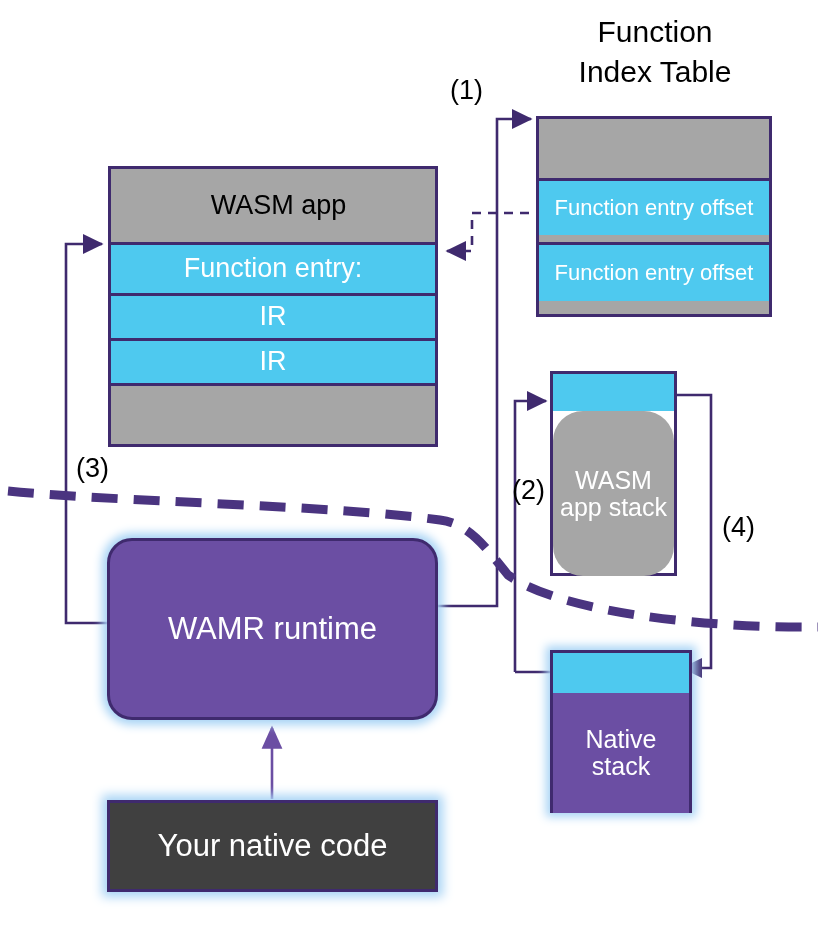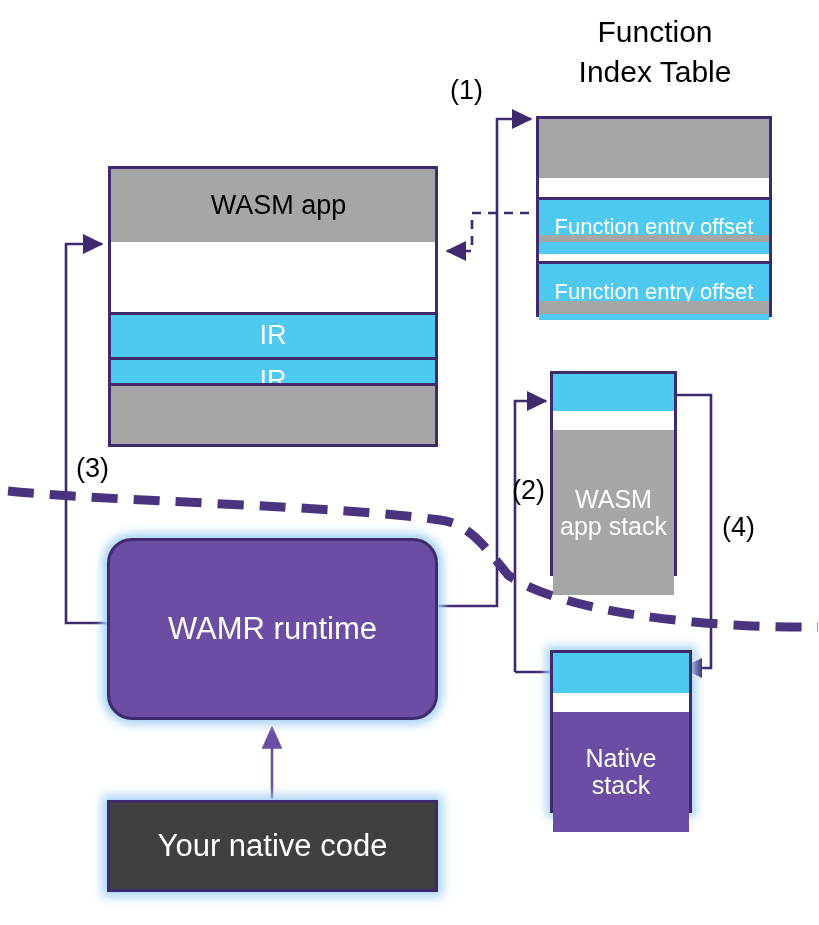--- a/index.html
+++ b/index.html
@@ -40,21 +40,21 @@
     line-height: 1.08;
   }
   .gray   { background: #a6a6a6; }
   .cyan   { background: #4ec9ef; }
   .purple { background: #6b4ea3; }
 
   .b-outline { border: 3px solid #3f2a6e; }
   .t-sep     { border-top: 3px solid #3f2a6e; }
 
   .txt-black { color: #000000; }
-  .txt-white { color: #ffffff; margin-top: 19px; }
+  .txt-white { color: #ffffff; }
 
   
   .title {
     position: absolute;
     text-align: center;
     color: #000000;
     font-size: 30px;
     line-height: 1.34;
     white-space: pre-line;
   }
@@ -85,21 +85,21 @@
   #fit-entry1   { top: 59px; height: 57px; font-size: 22px; }
   #fit-gap1     { top: 116px; height: 7px; }
   #fit-entry2   { top: 123px; height: 59px; font-size: 22px; }
   #fit-gap2     { top: 182px; height: 13px; }
 
   #wasm-app-stack {
     left: 550px; top: 371px; width: 127px; height: 205px;
   }
   #wasm-app-stack .band { left: 0; right: 0; }
   #was-top  { top: 0;  height: 37px; }
-  #was-body { top: 37px; height: 165px; font-size: 25px; }
+  #was-body { top: 37px; height: 165px; font-size: 25px; border-radius: 30px; }
 
   #native-stack {
     left: 550px; top: 650px; width: 142px; height: 163px;
     box-shadow: 0 0 9px 4px #a9d4f5;
   }
   #native-stack .band { left: 0; right: 0; }
   #ns-top  { top: 0;  height: 40px; }
   #ns-body { top: 40px; height: 120px; font-size: 25px; }
 
   #wamr-runtime {
@@ -171,20 +171,21 @@
   <div class="title" style="left:530px; top:12px; width:250px;">Function
 Index Table</div>
 
   <div class="steplabel" style="left:450px; top:77px;">(1)</div>
   <div class="steplabel" style="left:512px; top:477px;">(2)</div>
   <div class="steplabel" style="left:76px; top:455px;">(3)</div>
   <div class="steplabel" style="left:722px; top:514px;">(4)</div>
 
   <div class="node b-outline" id="wasm-app">
     <div class="band gray txt-black" id="wasm-app-header">WASM app</div>
+    <div class="band cyan txt-white t-sep" id="wasm-app-fnentry">Function entry:</div>
     <div class="band cyan txt-white t-sep" id="wasm-app-ir1">IR</div>
     <div class="band cyan txt-white t-sep" id="wasm-app-ir2">IR</div>
     <div class="band gray t-sep" id="wasm-app-footer"></div>
   </div>
 
   <div class="node b-outline" id="fn-index-table">
     <div class="band gray" id="fit-gray"></div>
     <div class="band cyan txt-white t-sep" id="fit-entry1">Function entry offset</div>
     <div class="band gray" id="fit-gap1"></div>
     <div class="band cyan txt-white t-sep" id="fit-entry2">Function entry offset</div>

